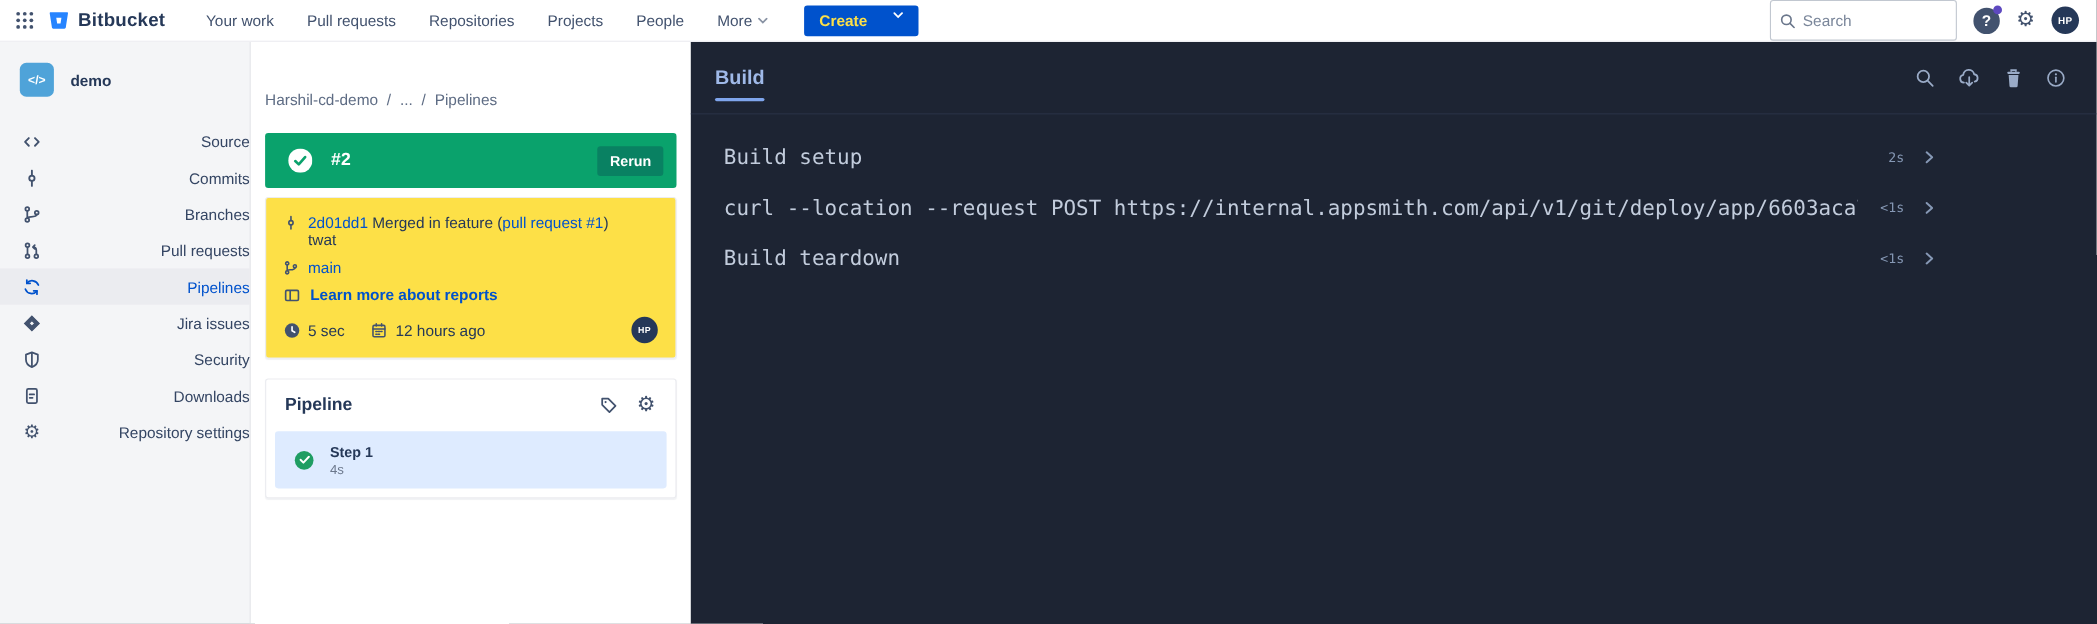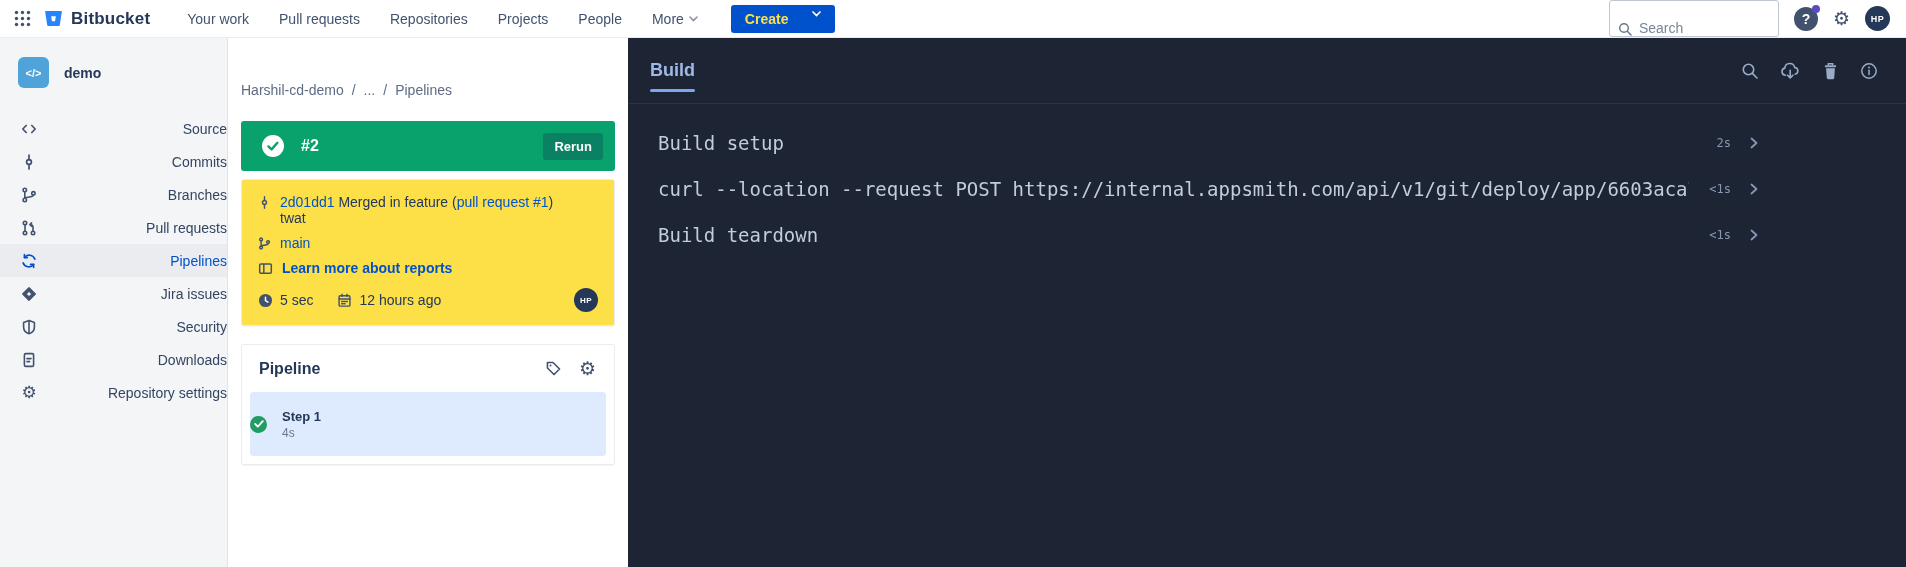--- a/index.html
+++ b/index.html
@@ -26,21 +26,21 @@
     display:flex; align-items:center; gap:5px; height:38px;
   }
   .create-btn {
     margin-left:18px; background:#0052CC; color:#fde047; font-size:14px; font-weight:bold;
     border:none; border-radius:3px; padding:6px 14px; display:flex; align-items:flex-start; gap:24px;
     cursor:pointer; font-family:"Liberation Sans", sans-serif;
   }
   .topnav-right { margin-left:auto; display:flex; align-items:center; gap:15px; }
   .search-box {
     width:170px; height:37px; border:1px solid #C1C7D0; border-radius:3px;
-    display:flex; align-items:flex-end; padding:0 8px; gap:7px; background:#fff;
+    display:flex; align-items:center; padding:0 8px; gap:7px; background:#fff;
   }
   .search-box input {
     border:none; outline:none; width:110px; font-size:14px; color:#172B4D;
     font-family:"Liberation Sans", sans-serif; background:transparent;
   }
   .search-box input::placeholder { color:#7A869A; }
   .help-btn {
     width:24px; height:24px; border-radius:50%; background:#42526E; color:#fff;
     font-size:14px; font-weight:bold; display:flex; align-items:center; justify-content:center;
     position:relative; cursor:pointer;
@@ -113,22 +113,22 @@
 
   .pipeline-card {
     margin-top:18px; border:1px solid #EBECF0; border-radius:3px; background:#fff;
     padding:14px 8px 8px 8px; box-shadow:0 1px 1px rgba(9,30,66,0.06);
   }
   .pipeline-head { display:flex; align-items:center; padding:0 10px 0 9px; }
   .pipeline-title { font-size:16px; font-weight:bold; color:#253858; }
   .pipeline-head-icons { margin-left:auto; display:flex; align-items:center; gap:17px; }
   .pipeline-head-icons svg { stroke:#42526E; cursor:pointer; }
   .step-row {
-    margin-top:14px; background:#DEEBFF; border-radius:3px; height:64px;
-    display:flex; align-items:center; gap:15px; cursor:pointer;
+    margin-top:14px; background:#DEEBFF; border-radius:3px; height:52px;
+    display:flex; align-items:center; padding-left:18px; gap:15px; cursor:pointer;
   }
   .step-texts { display:flex; flex-direction:column; gap:2px; }
   .step-name { font-size:13px; font-weight:bold; color:#253858; }
   .step-duration { font-size:12px; color:#6B778C; }
   .check-fill { width:17px; height:17px; border-radius:50%; background:#1F9D63; display:flex; align-items:center; justify-content:center; }
 
   
   .logpane { flex:1; background:#1D2433; display:flex; flex-direction:column; min-width:0; }
   .log-header {
     height:66px; display:flex; align-items:center; padding:0 28px 0 22px;

